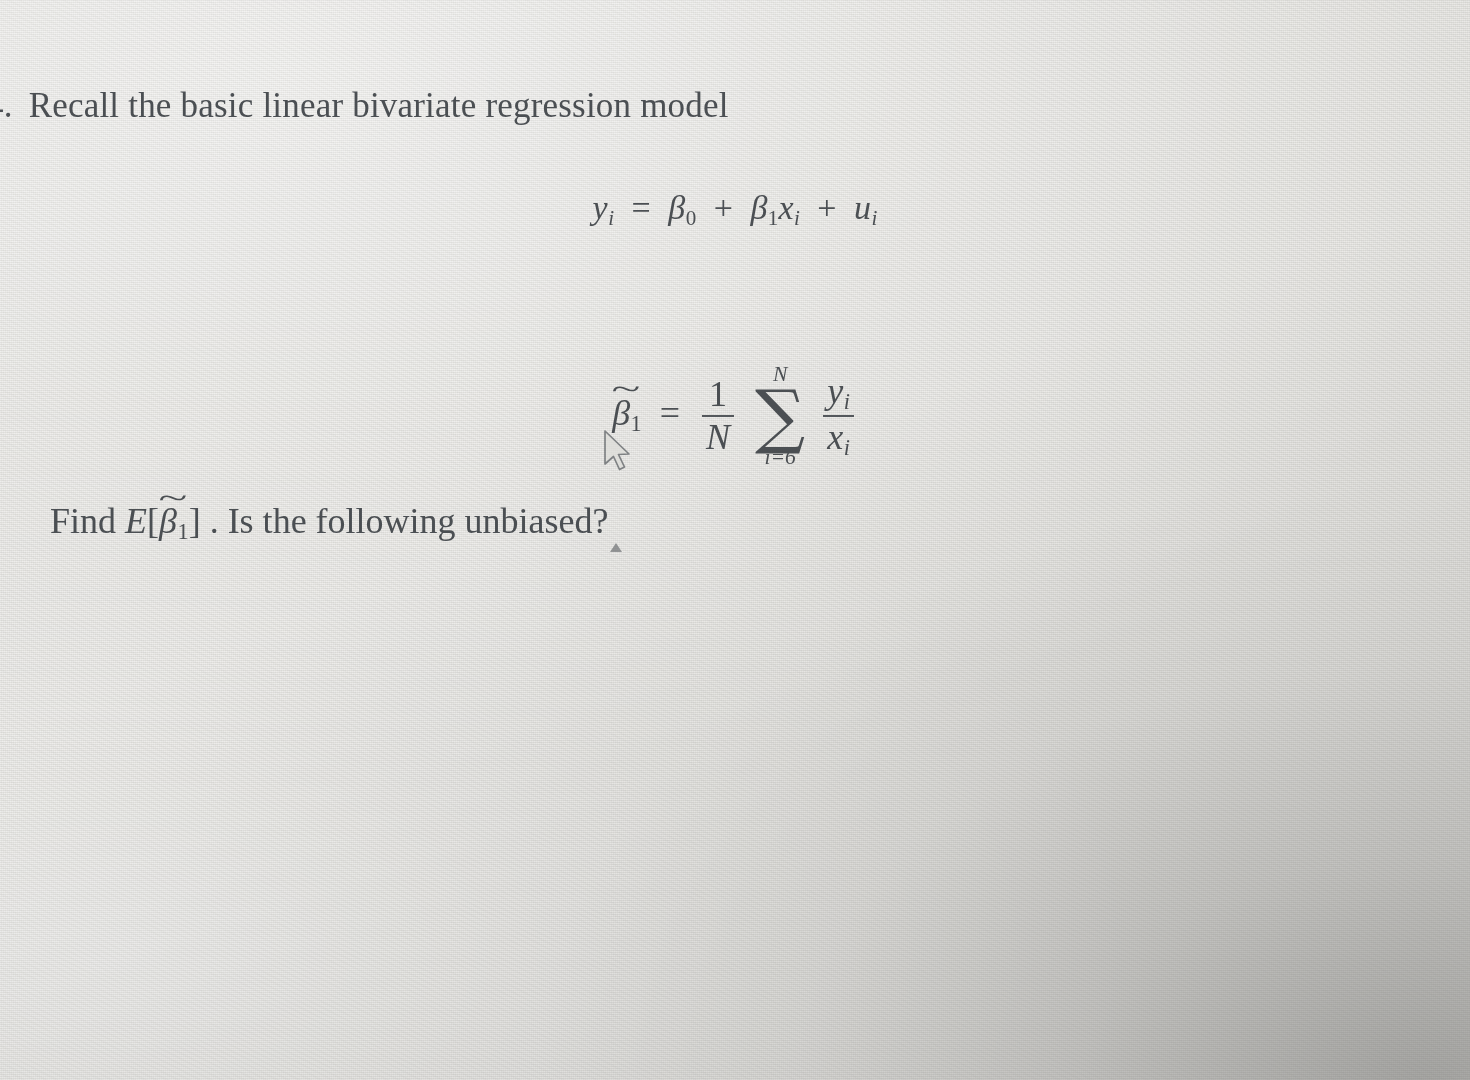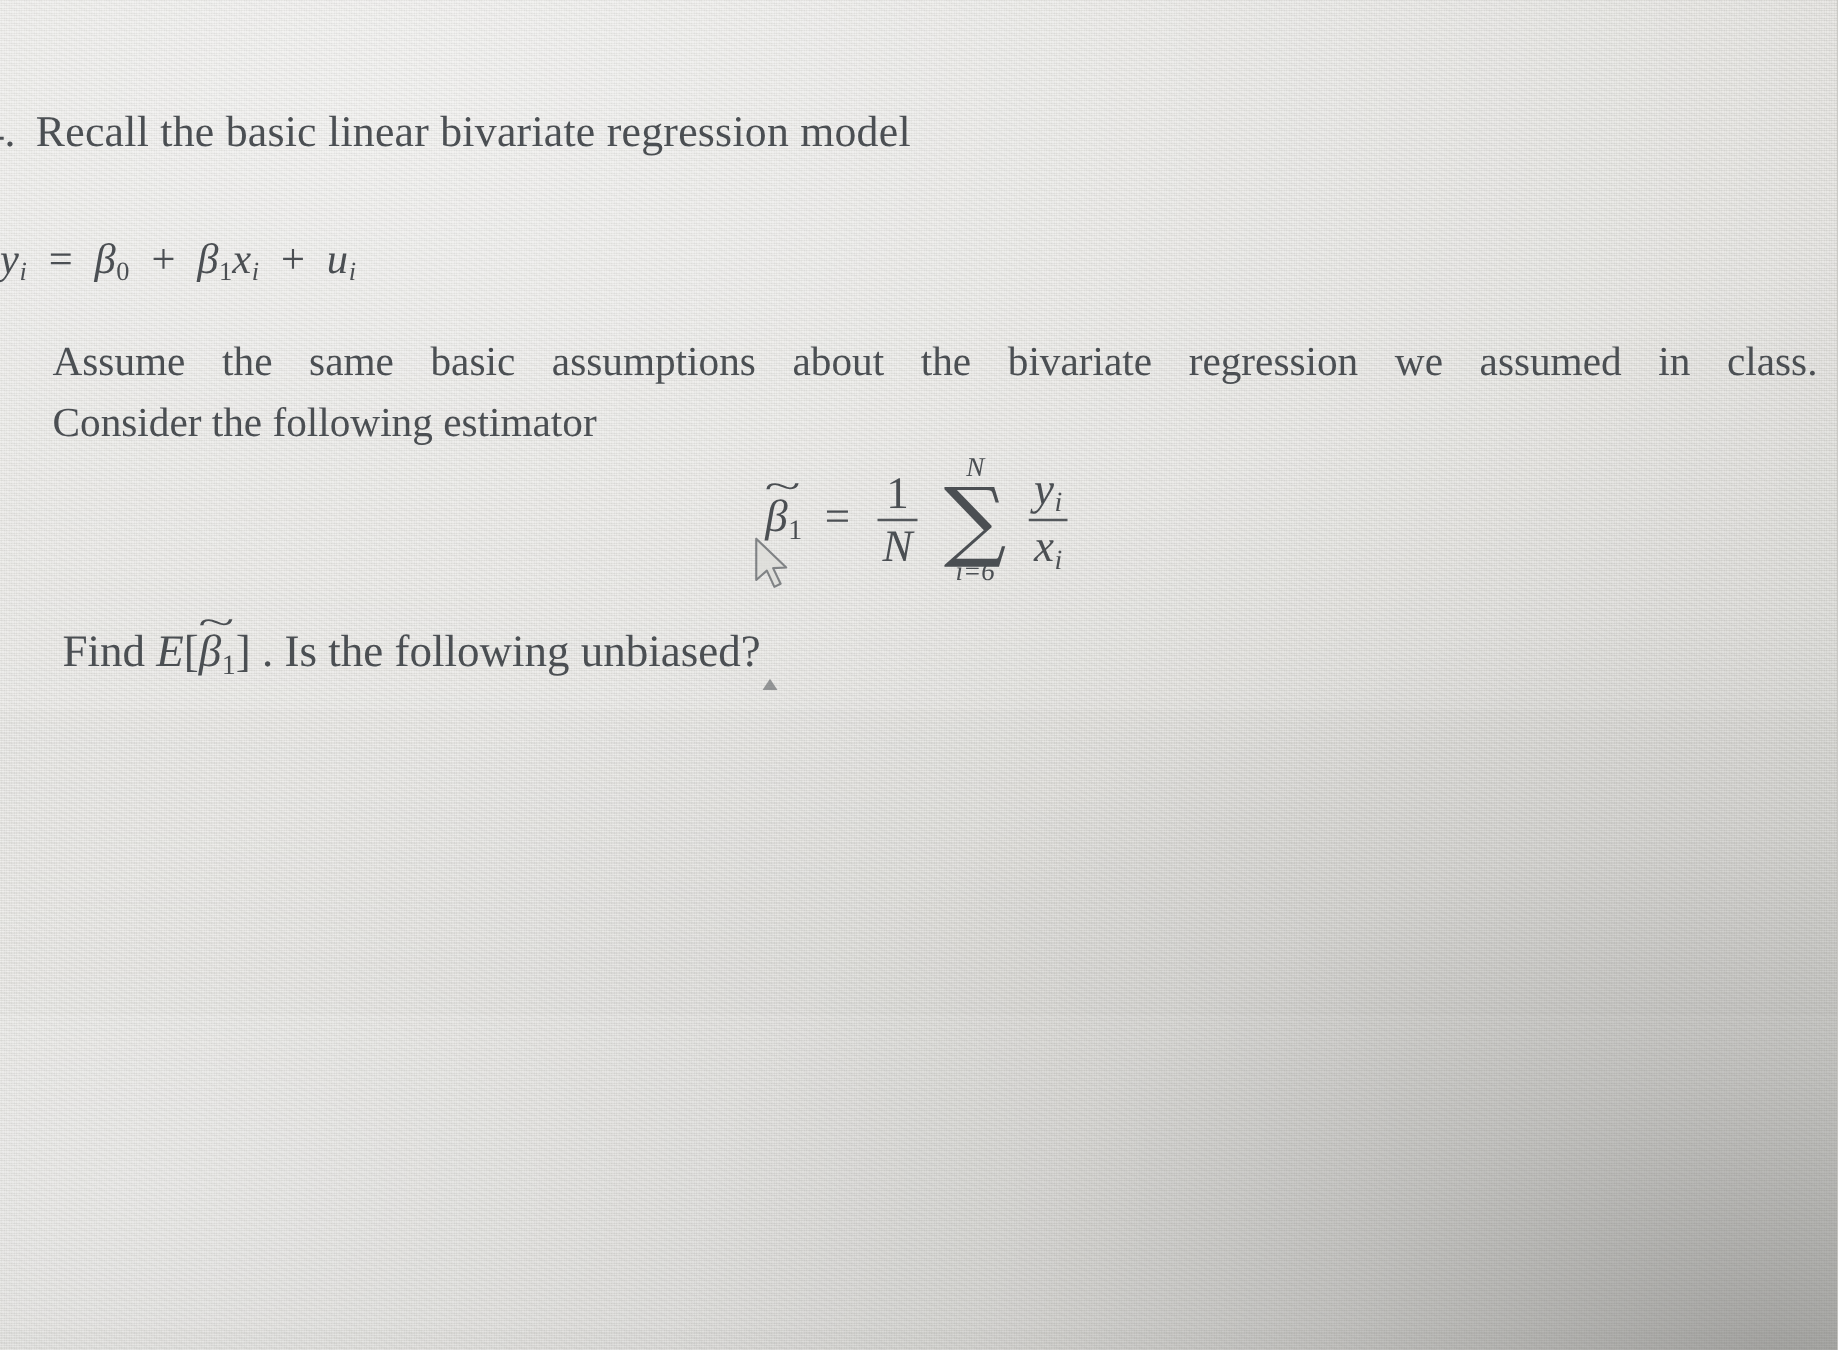--- a/index.html
+++ b/index.html
@@ -107,20 +107,21 @@
     letter-spacing: 0.2px;
     white-space: nowrap;
   }
   #q-number { margin-right: 16px; }
 
   
   #eq-model {
     left: 0;
     top: 189px;
     width: 1470px;
+    text-align: center;
     font-size: 34px;
   }
 
   
   #para {
     left: 42px;
     top: 268px;
     width: 1412px;
     font-size: 33px;
     line-height: 45px;
@@ -290,24 +291,20 @@
         <span>y</span><span class="sub">i</span>
         <span class="op">=</span>
         <span>β</span><span class="subn">0</span>
         <span class="op">+</span>
         <span>β</span><span class="subn">1</span><span>x</span><span class="sub">i</span>
         <span class="op">+</span>
         <span>u</span><span class="sub">i</span>
       </span>
     </div>
 
-    <div class="blk" id="para">
-      <span id="para-line1">Assume the same basic assumptions about the bivariate regression we assumed in class.</span>
-      <span id="para-line2">Consider the following estimator</span>
-    </div>
 
     <div class="blk" id="eq-est">
       <span class="math">
 
         <span class="tilde-wrap">
           <span class="tilde">~</span><span>β</span><span class="subn">1</span>
         </span>
 
         <span class="op">=</span>
 

